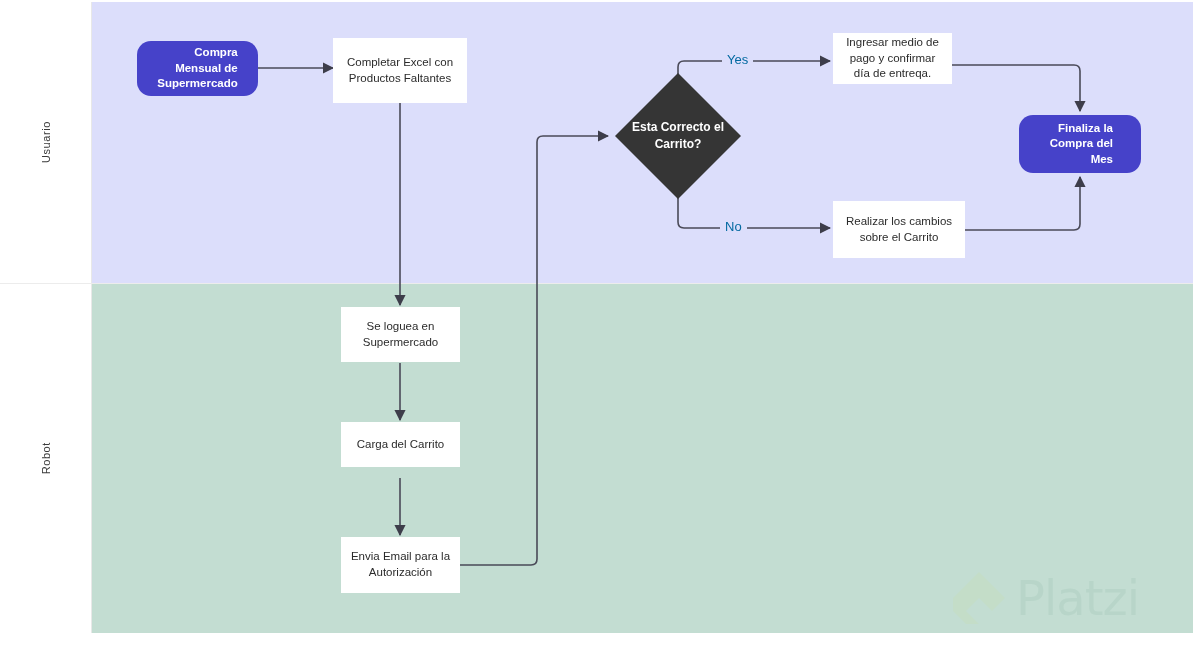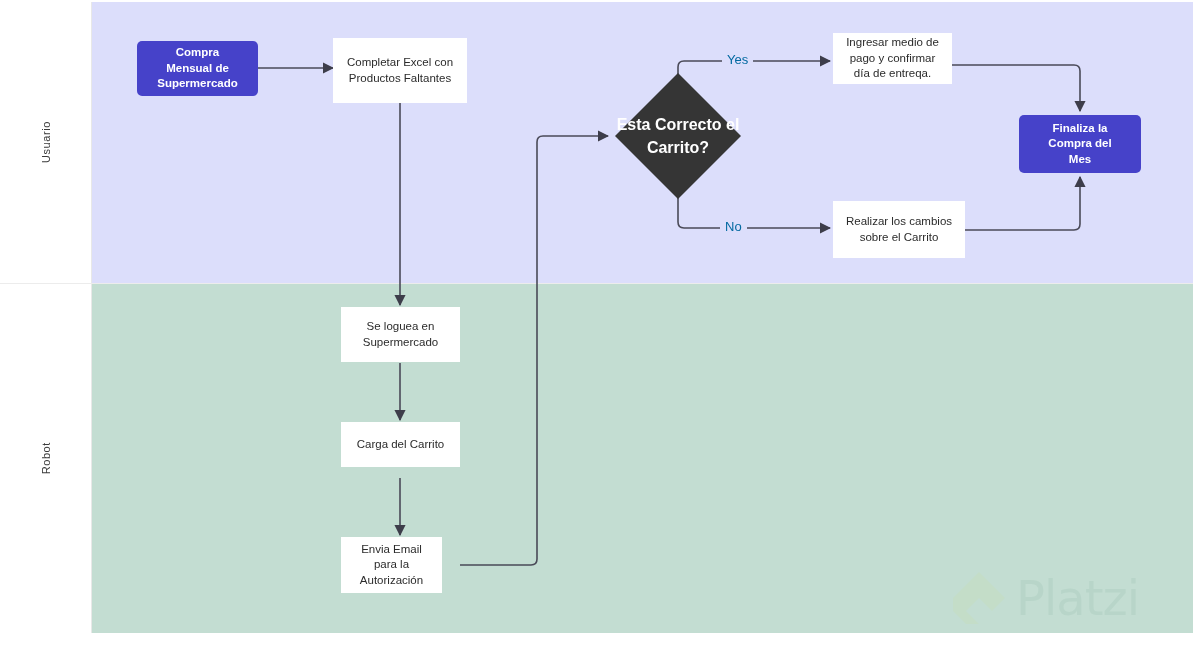--- a/index.html
+++ b/index.html
@@ -104,29 +104,30 @@
   }
   .node-process{
     background:#ffffff;
     color:#2b2b2b;
     font-size:11.5px;
     padding:4px 8px;
   }
   .node-terminal{
     background:#4642c9;
     color:#ffffff;
-    border-radius:5px;
+    border-radius:14px;
     font-size:11.5px;
     font-weight:bold;
     padding:4px 28px;
+    text-align:right;
   }
   .node-decision{
     background:transparent;
     color:#ffffff;
-    font-size:16px;
+    font-size:12px;
     font-weight:bold;
   }
   .diamond-shape{
     position:absolute;
     left:0; top:0;
     width:100%; height:100%;
   }
   .node-decision .dlabel{
     position:relative;
     z-index:2;
@@ -229,17 +230,17 @@
   </div>
 
   <div class="node node-process" style="left:341px;top:307px;width:119px;height:55px">
     <span>Se loguea en Supermercado</span>
   </div>
 
   <div class="node node-process" style="left:341px;top:422px;width:119px;height:45px">
     <span>Carga del Carrito</span>
   </div>
 
-  <div class="node node-process" style="left:341px;top:537px;width:101px;height:56px">
+  <div class="node node-process" style="left:341px;top:537px;width:119px;height:56px">
     <span>Envia Email para la Autorización</span>
   </div>
 
 </div>
 
 </body></html>

